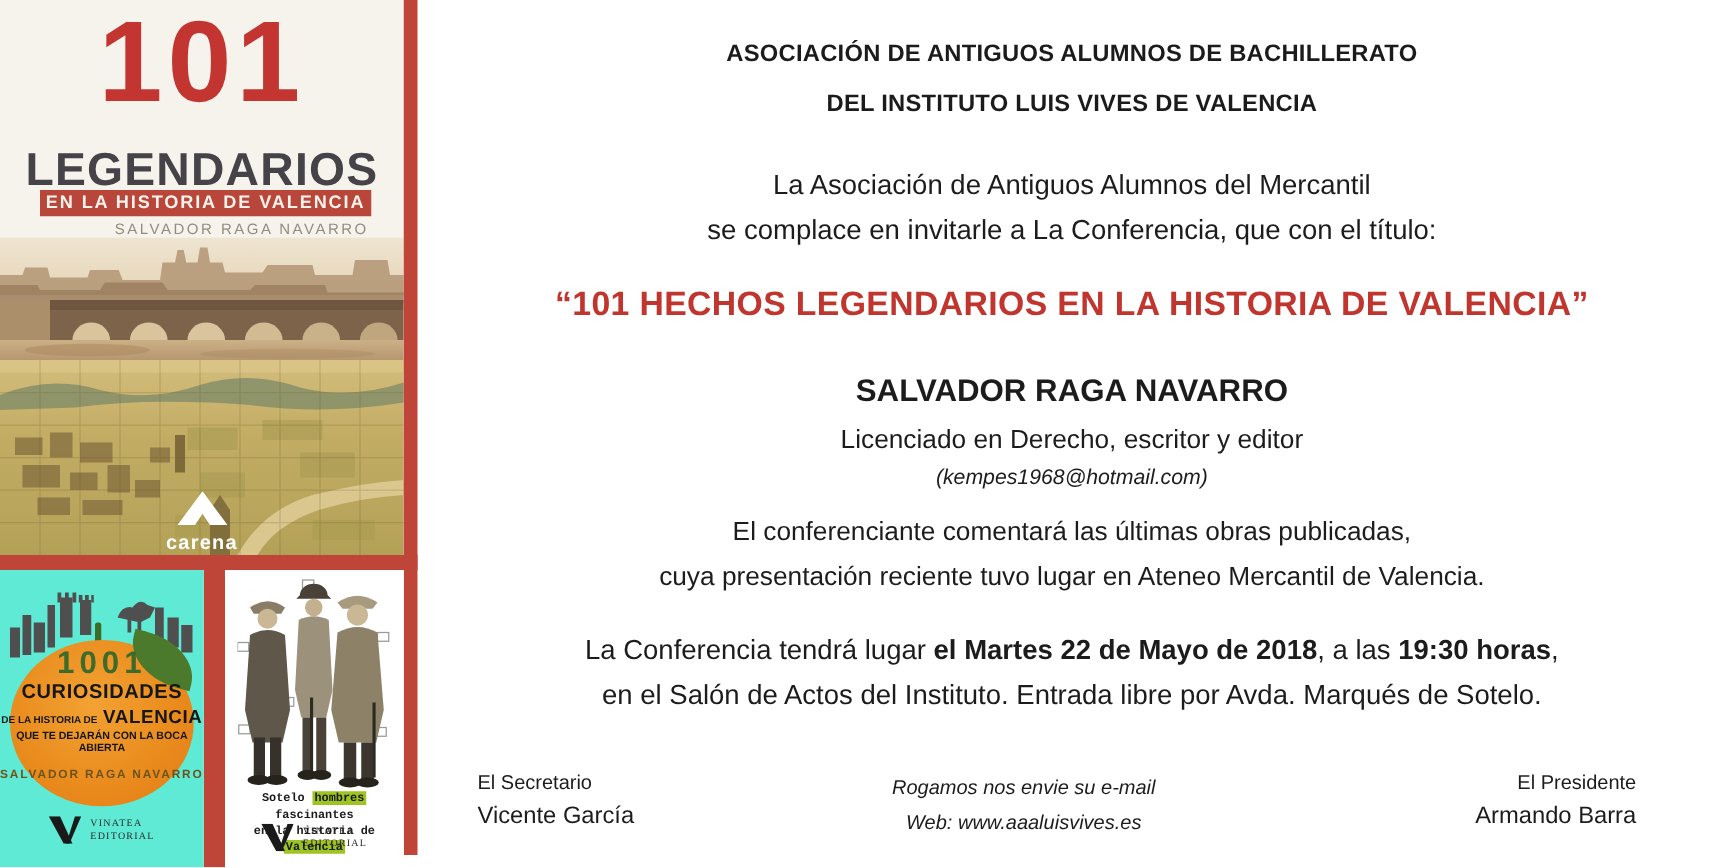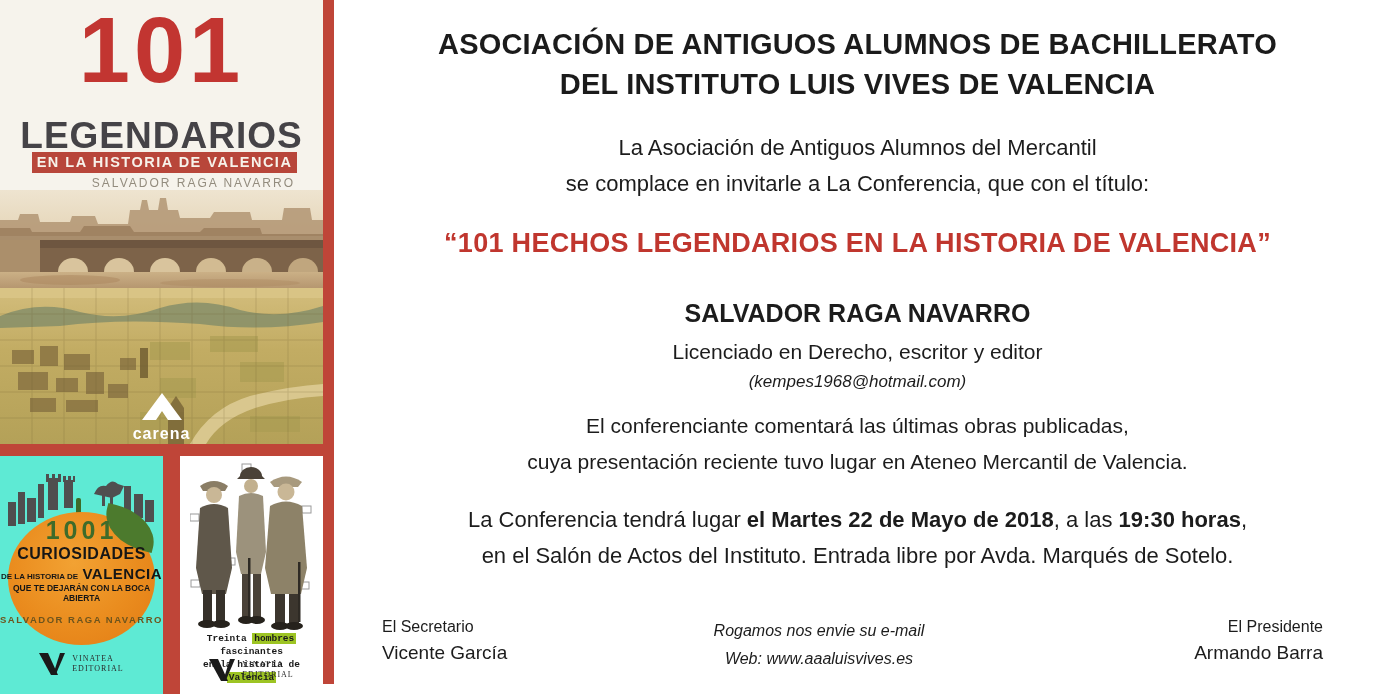--- a/index.html
+++ b/index.html
@@ -63,31 +63,31 @@
              align-items:center; gap:7px; }
   .c1 .vinatea { top:197px; }
   .c2 .vinatea { top:203px; }
   .v-text { font-family:"Liberation Serif", serif; font-size:8px; letter-spacing:1px; color:#2b2b2b;
             text-align:left; line-height:10px; }
 
   
   .content { position:absolute; left:334px; top:0; width:1047px; height:694px; }
   .cblock { position:absolute; left:0; width:100%; text-align:center; }
   .block { display:block; }
-  .org   { top:24px;  font-size:29px; font-weight:bold; line-height:40px; color:#1b1b1b; letter-spacing:0.2px; }
+  .org   { top:24px;  font-size:19px; font-weight:bold; line-height:40px; color:#1b1b1b; letter-spacing:0.2px; }
   .intro { top:130px; font-size:22px; line-height:36px; font-weight:normal; }
   .lecture-title { top:228px; font-size:27px; font-weight:bold; color:#c0362e; letter-spacing:0.3px; }
   .speaker { top:299px; font-size:25px; font-weight:bold; }
   .role    { top:340px; font-size:21px; }
   .email   { top:372px; font-size:17px; font-style:italic; }
   .works   { top:408px; font-size:21px; line-height:36px; }
   .when    { top:502px; font-size:22px; line-height:36px; }
 
   .f-left  { position:absolute; left:48px;  top:614px; text-align:left; }
-  .f-right { position:absolute; right:58px; top:614px; text-align:right; }
+  .f-right { position:absolute; right:72px; top:614px; text-align:right; }
   .f-center{ position:absolute; left:345px; top:617px; width:280px; text-align:center;
              font-style:italic; font-size:16px; line-height:28px; }
   .f-title { font-size:16px; line-height:26px; }
   .f-name  { font-size:19px; line-height:26px; }
 </style>
 </head>
 <body>
 
 <div class="page">
 
@@ -259,21 +259,21 @@
         <path d="M80,20 q16,-11 32,0 l-4,5 -24,0 Z" fill="#a89a7e"></path>
         <circle cx="96" cy="30" r="8.5" fill="#c9b796"></circle>
         <path d="M80,44 q16,-9 32,0 l5,62 -6,26 -30,0 -6,-26 Z" fill="#8d8268"></path>
         <rect x="85" y="132" width="10" height="30" fill="#3c362e"></rect>
         <rect x="99" y="132" width="10" height="30" fill="#3c362e"></rect>
         <rect x="108" y="100" width="2.5" height="60" fill="#2e2a24"></rect>
         <ellipse cx="90" cy="164" rx="9" ry="4" fill="#26221c"></ellipse>
         <ellipse cx="104" cy="164" rx="9" ry="4" fill="#26221c"></ellipse>
       </svg>
       <div class="c2-title">
-        <div><span>Treinta </span><span class="hl">hombres</span><span> fascinantes</span></div>
+        <div><span>Sotelo </span><span class="hl">hombres</span><span> fascinantes</span></div>
         <div><span>en la historia de </span><span class="hl">Valencia</span></div>
       </div>
       <div class="vinatea">
         <svg width="26" height="22" viewBox="0 0 26 22">
           <polygon points="0,0 9,0 19,22 12,22" fill="#1a1a1a"></polygon>
           <polygon points="21,0 26,0 16.5,22 14,22" fill="#1a1a1a"></polygon>
         </svg>
         <div class="v-text">
           <div>VINATEA</div>
           <div>EDITORIAL</div>

